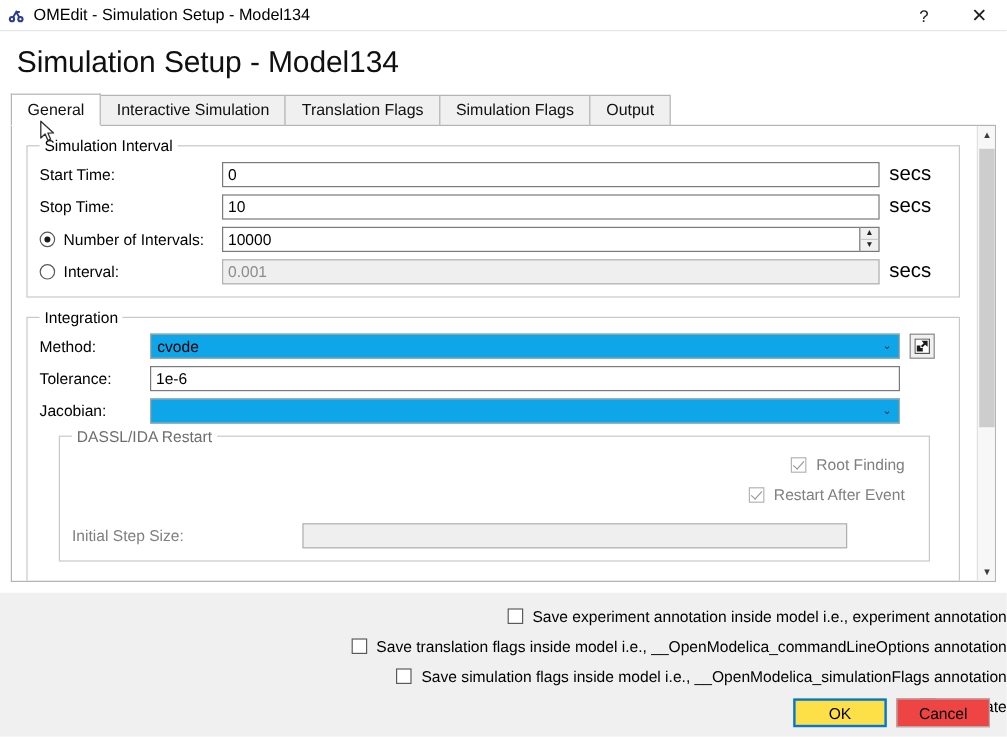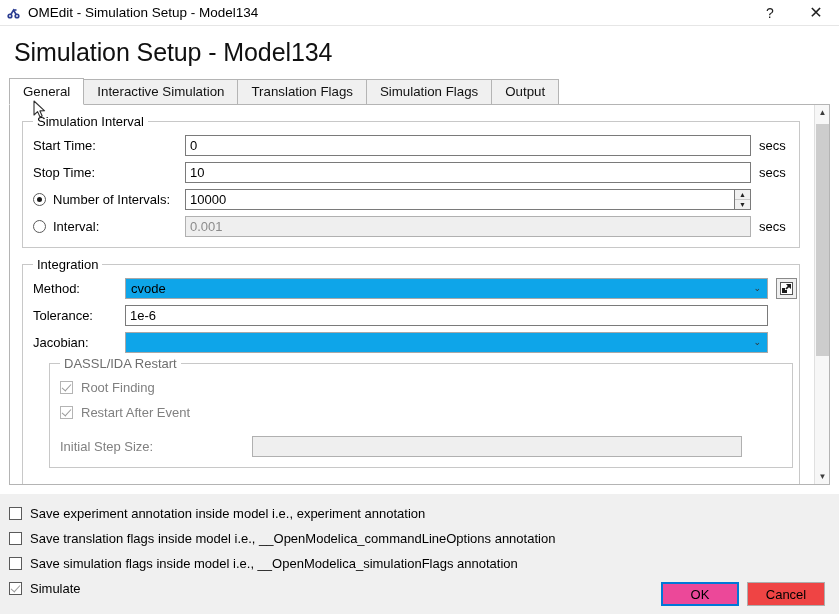--- a/index.html
+++ b/index.html
@@ -121,21 +121,21 @@
     left: 0; top: 0;
     width: 802px;
     padding: 0;
   }
 
   
   .group {
     position: relative;
     margin: 16px 12px 0 12px;
     border: 1px solid #c8c8c8;
-    padding: 12px 2px 10px 10px;
+    padding: 12px 20px 10px 10px;
   }
   .group > .group-title {
     position: absolute;
     top: -8px;
     left: 10px;
     background: #ffffff;
     padding: 0 4px;
     font-size: 13px;
     color: #000;
   }
@@ -178,21 +178,21 @@
   }
   .field.disabled {
     background: #efefef;
     border: 1px solid #b0b0b0;
     color: #8c8c8c;
   }
   .unit {
     flex: 0 0 auto;
     width: 38px;
     margin-left: 8px;
-    font-size: 13px;
+    font-size: 17px;
     color: #000;
     white-space: nowrap;
   }
   .unit.spacer { color: transparent; }
 
   
   .spin-wrap {
     flex: 1 1 auto;
     position: relative;
     display: flex;
@@ -287,20 +287,21 @@
     cursor: default;
   }
 
   
   .cbrow {
     display: flex;
     align-items: center;
     height: 22px;
     margin-bottom: 3px;
     cursor: default;
+    justify-content: flex-end;
   }
   .cbox {
     width: 13px; height: 13px;
     border: 1px solid #5a5a5a;
     background: #fff;
     margin-right: 8px;
     flex: 0 0 auto;
     box-sizing: border-box;
     position: relative;
   }
@@ -375,21 +376,21 @@
     font-size: 13px;
     color: #000;
     display: flex;
     align-items: center;
     justify-content: center;
     margin-left: 8px;
     cursor: default;
   }
   .btn.default {
     border: 2px solid #0078d7;
-    background: #ec4899;
+    background: #fde047;
   }
 
   
   .cursor {
     position: absolute;
     left: 33px;
     top: 100px;
     width: 14px;
     height: 20px;
     pointer-events: none;

